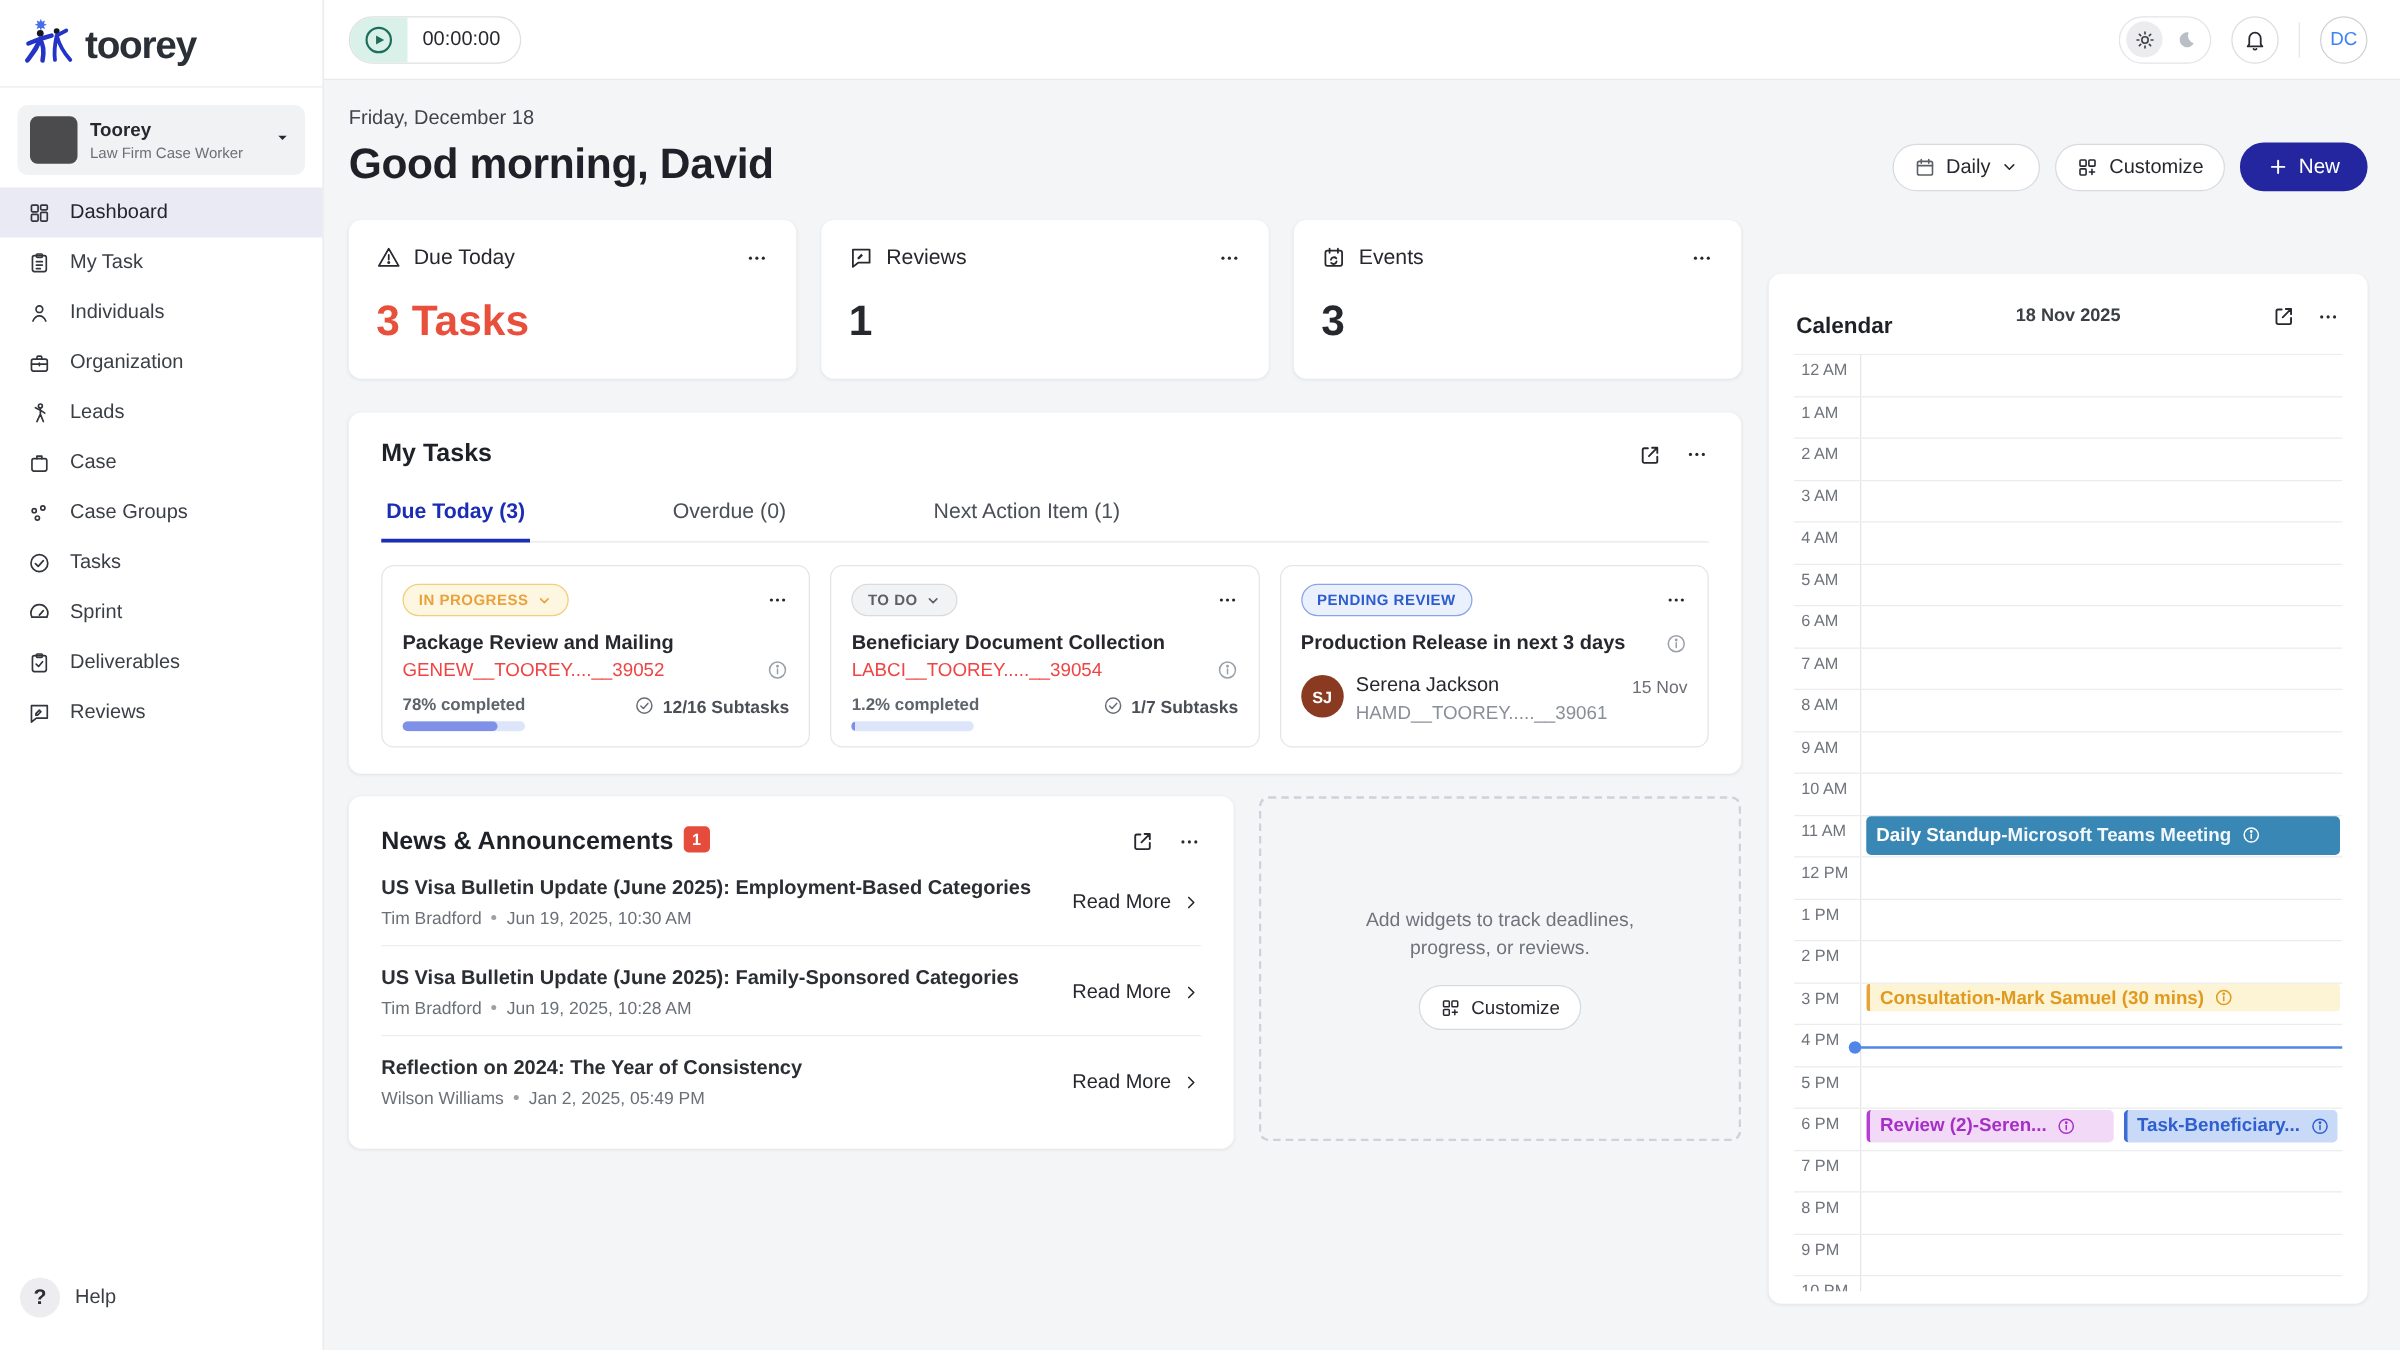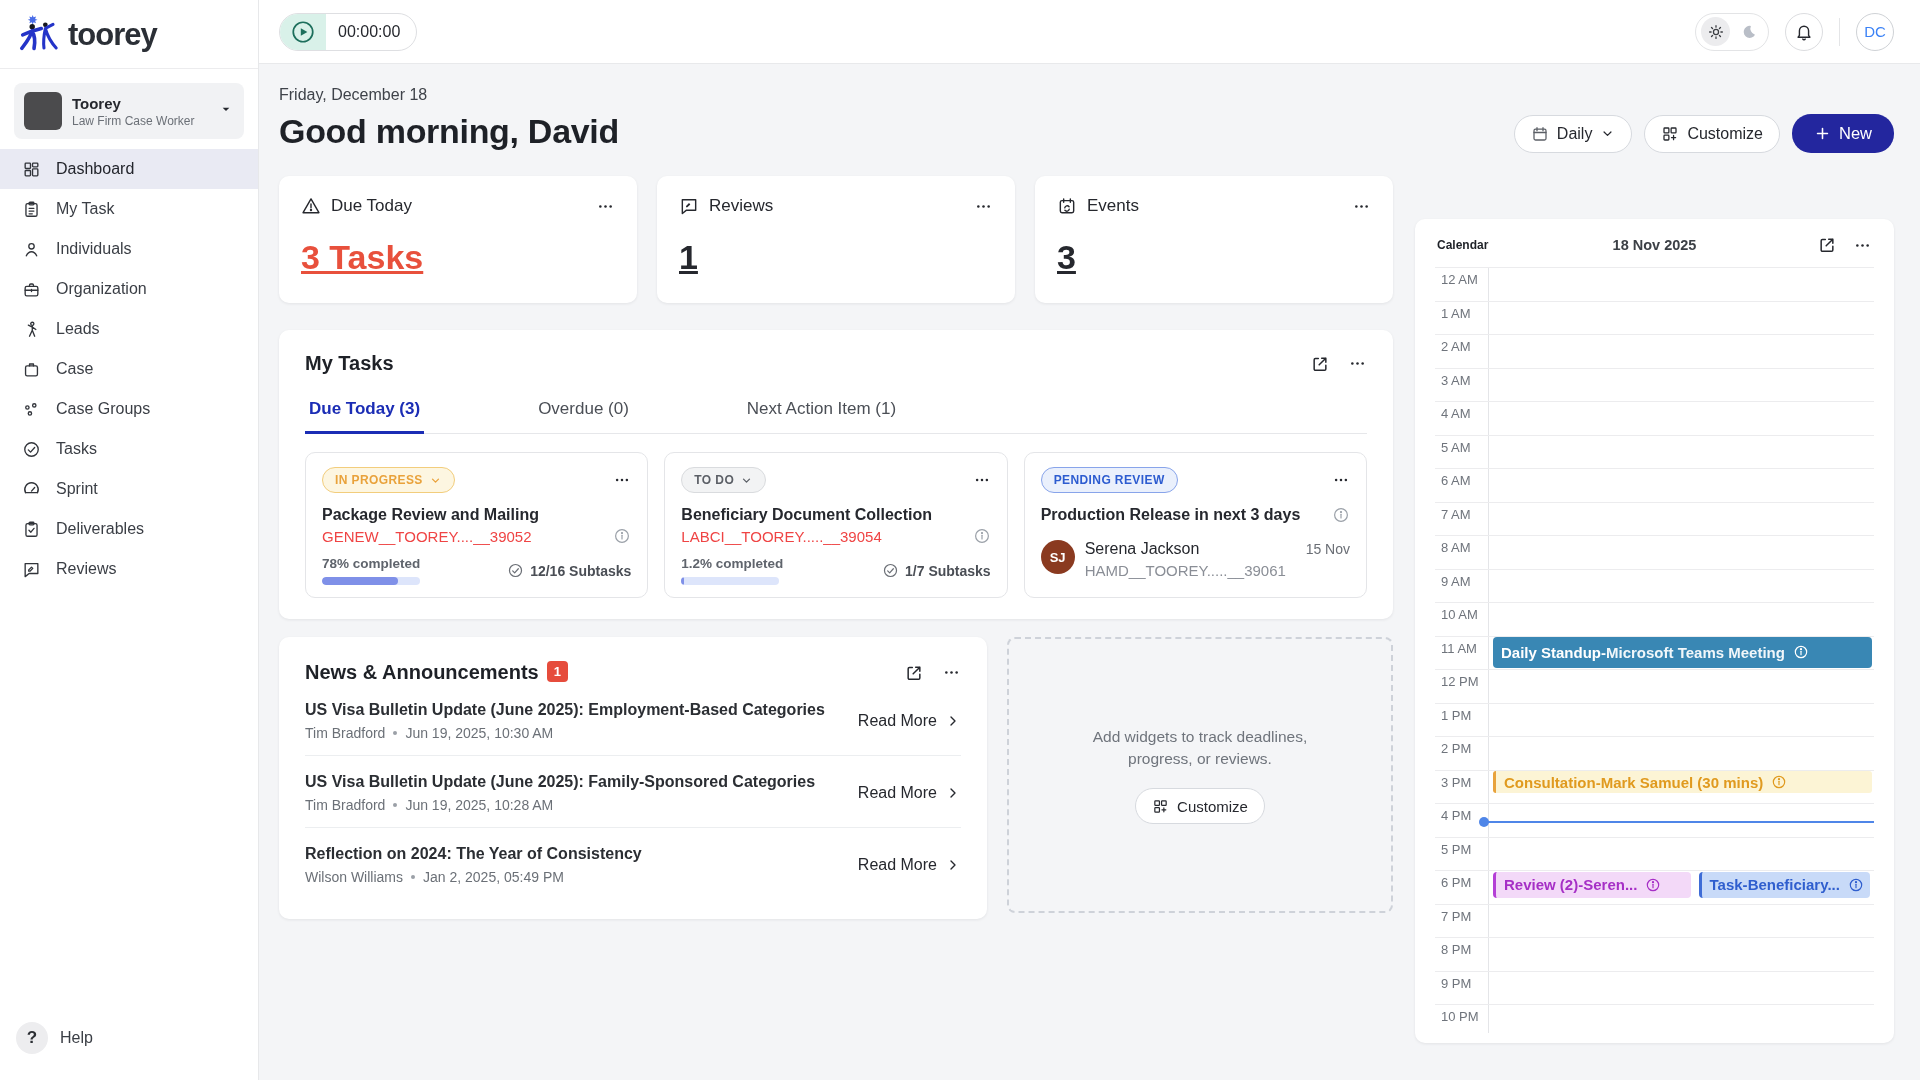--- a/index.html
+++ b/index.html
@@ -46,21 +46,21 @@
   .btn-outline { display:flex; align-items:center; gap:8px; background:#fff; border:1px solid #d7dadf; border-radius:19px; height:38px; padding:0 16px; font-size:16px; color:#26282e; cursor:pointer; }
   .btn-primary { display:flex; align-items:center; gap:8px; background:#23269e; border:none; border-radius:19px; height:39px; padding:0 22px; font-size:16.5px; color:#fff; font-weight:500; cursor:pointer; }
 
   .card { background:#fff; border-radius:10px; box-shadow:0 1px 3px rgba(20,24,40,.08); }
 
   
   .stats-row { position:absolute; left:20px; top:112px; width:1114px; display:flex; gap:20px; }
   .stat-card { flex:1; height:127px; padding:20px 22px; }
   .stat-head { display:flex; align-items:center; gap:10px; font-size:17px; color:#26282e; }
   .stat-menu { margin-left:auto; }
-  .stat-value { font-size:34px; font-weight:700; margin-top:22px; color:#26282e;text-decoration:underline; }
+  .stat-value { font-size:34px; font-weight:700; margin-top:22px; color:#26282e; }
   .stat-value.danger { color:#e8503c; }
   .dots-btn { background:none; border:none; cursor:pointer; color:#26282e; display:flex; align-items:center; }
   .iconbtn { background:none; border:none; cursor:pointer; color:#26282e; display:flex; align-items:center; }
 
   
   .tasks-panel { position:absolute; left:20px; top:266px; width:1114px; height:289px; padding:22px 26px; }
   .panel-head { display:flex; align-items:center; }
   .panel-title { font-size:20px; font-weight:700; color:#1e2127; }
   .panel-icons { margin-left:auto; display:flex; align-items:center; gap:18px; }
   .tabs { display:flex; gap:110px; border-bottom:1px solid #e6e7ea; margin-top:16px; }
@@ -69,21 +69,21 @@
   .task-cards { display:flex; gap:16px; margin-top:18px; }
   .task-card { flex:1; border:1px solid #e4e5e8; border-radius:10px; padding:14px 16px; height:146px; position:relative; }
   .task-top { display:flex; align-items:center; }
   .pill { display:inline-flex; align-items:center; gap:6px; height:26px; border-radius:13px; padding:0 12px; font-size:12px; font-weight:700; letter-spacing:.4px; cursor:pointer; }
   .pill.amber { color:#e9a23b; background:#fdf6e1; border:1px solid #f2cd7c; }
   .pill.gray { color:#5b5f66; background:#f2f3f4; border:1px solid #d9dbde; }
   .pill.blue { color:#2d5cd0; background:#eaf0fc; border:1px solid #88a4ea; }
   .task-title { font-size:16px; font-weight:700; color:#26282e; margin-top:13px; }
   .task-code-row { display:flex; align-items:center; margin-top:3px; color:#ef4444; font-size:15px; }
   .task-code-row .iconbtn { margin-left:auto; color:#9aa0a8; }
-  .task-foot { position:absolute; left:16px; right:16px; bottom:12px; display:flex; align-items:center; }
+  .task-foot { position:absolute; left:16px; right:16px; bottom:12px; display:flex; align-items:flex-start; }
   .prog-label { font-size:13.5px; font-weight:700; color:#5f646c; }
   .prog-track { width:98px; height:8px; border-radius:4px; background:#dde5fb; margin-top:6px; overflow:hidden; }
   .prog-fill { height:100%; border-radius:4px; background:#7f90e8; }
   .subtasks { margin-left:auto; display:flex; align-items:center; gap:6px; font-size:14px; font-weight:600; color:#4a4e55; }
   .assignee { display:flex; margin-top:16px; }
   .as-avatar { width:34px; height:34px; border-radius:50%; background:#8a3a20; color:#fff; font-size:13px; font-weight:700; display:flex; align-items:center; justify-content:center; flex:none; }
   .as-info { margin-left:10px; flex:1; }
   .as-name { font-size:16px; color:#26282e; }
   .as-code { font-size:15px; color:#8a8e96; margin-top:4px; }
   .as-date { font-size:14px; color:#6a6e75; }
@@ -100,21 +100,21 @@
   .read-more { display:flex; align-items:center; gap:8px; font-size:16px; color:#26282e; cursor:pointer; white-space:nowrap; }
 
   
   .widget-box { position:absolute; left:748px; top:573px; width:386px; height:276px; border:2px dashed #ced2d9; border-radius:8px; display:flex; flex-direction:column; align-items:center; justify-content:center; gap:4px; }
   .widget-text { font-size:15.5px; color:#6f747c; text-align:center; line-height:1.45; }
   .widget-box .btn-outline { margin-top:14px; height:36px; border-radius:18px; font-size:15px; }
 
   
   .calendar-panel { position:absolute; left:1156px; top:155px; width:479px; height:824px; padding:16px 0 10px 0; display:flex; flex-direction:column; }
   .cal-head { display:flex; align-items:center; padding:0 22px 12px 22px; position:relative; }
-  .cal-title { font-size:12px; font-weight:700; color:#1e2127; }
+  .cal-title { font-size:18px; font-weight:700; color:#1e2127;margin-top:15px; }
   .cal-date { position:absolute; left:0; right:0; text-align:center; font-size:14.5px; font-weight:600; color:#3c4046; pointer-events:none; }
   .cal-icons { margin-left:auto; display:flex; align-items:center; gap:16px; }
   .cal-grid { position:relative; margin:0 20px; flex:1; overflow:hidden; }
   .cal-row { display:flex; height:33.5px; border-top:1px solid #ececee; }
   .cal-row:last-child { border-bottom:1px solid #ececee; }
   .h-label { width:54px; flex:none; border-right:1px solid #e4e5e8; font-size:13px; color:#6f747c; padding:4px 4px 0 6px; }
   .cal-event { position:absolute; left:58px; right:2px; border-radius:4px; display:flex; align-items:center; font-size:15px; padding:0 8px; overflow:hidden; white-space:nowrap; cursor:pointer; }
   .cal-event b { font-weight:700; }
   .cal-event .ev-info { margin-left:8px; flex:none; display:flex; align-items:center; }
   .cal-event.teal { background:#3987b4; color:#fff; }

